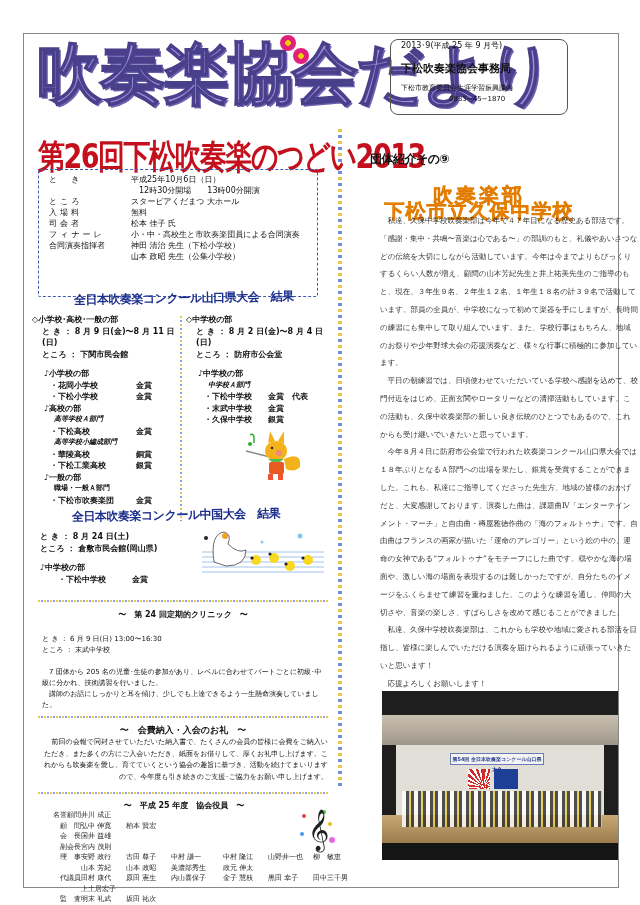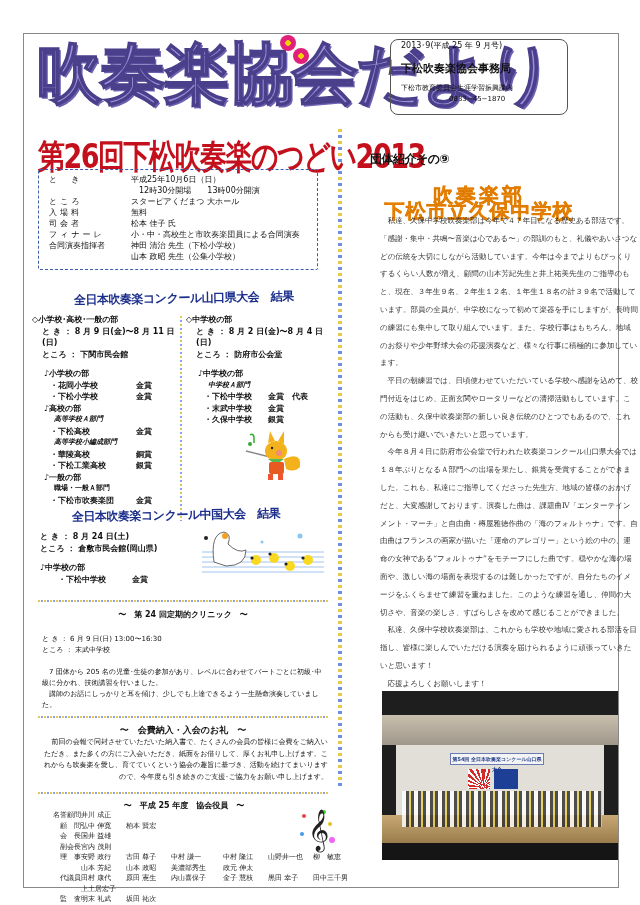--- a/index.html
+++ b/index.html
@@ -19,21 +19,21 @@
   .issue-office { font-size: 11px; font-weight: bold; margin-top: 10px; }
   .issue-addr { font-size: 7px; margin-top: 7px; }
   .issue-tel { font-size: 7px; margin-top: 2px; padding-left: 48px; }
 
   
   .divider { position: absolute; left: 314px; top: 95px; width: 4px; height: 660px;
     background: repeating-linear-gradient(to bottom, #e6c94a 0 3px, #fff 3px 6px, #6f8fe0 6px 9px, #fff 9px 12px); }
 
   
   .event-title { position: absolute; left: 14px; top: 100px; font-size: 27px; font-weight: bold; color: #c4101c; letter-spacing: -1.5px; transform: scaleY(1.25); transform-origin: top left; font-family: "DejaVu Sans", sans-serif; }
-  .event-box { position: absolute; left: 14px; top: 135px; width: 280px; height: 101px; border: 1.5px dashed #3d5cab; border-radius: 2px; padding: 4px 10px; font-size: 8px; line-height: 11px; }
+  .event-box { position: absolute; left: 14px; top: 135px; width: 280px; height: 128px; border: 1.5px dashed #3d5cab; border-radius: 2px; padding: 4px 10px; font-size: 8px; line-height: 11px; }
   .event-row { display: flex; }
   .event-row .k { width: 82px; letter-spacing: 3px; }
   .event-row .v { flex: 1; }
   .event-row.indent .k { visibility: hidden; }
 
   .section-head { position: absolute; font-size: 12px; font-weight: bold; color: #1c2f8c; letter-spacing: -0.5px; transform: rotate(-1deg); }
   .col-sub { position: absolute; font-size: 8px; line-height: 11.5px; font-weight: bold; }
   .col-sub .bullet { padding-left: 18px; display: flex; }
   .col-sub .bullet .n { width: 86px; }
   .col-sub .part { padding-left: 12px; }

